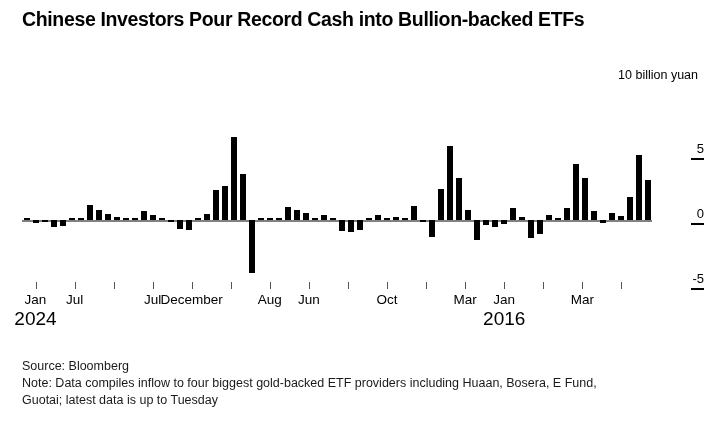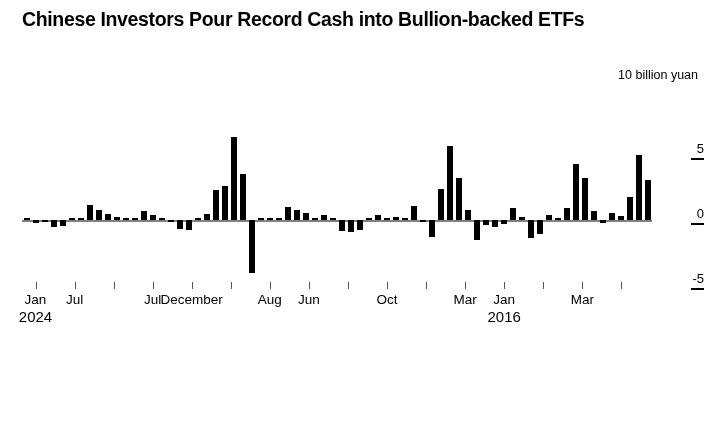--- a/index.html
+++ b/index.html
@@ -141,21 +141,21 @@
     top: 10px;
     font-size: 13.5px;
     color: #000;
     white-space: nowrap;
     transform: translateX(-50%);
     text-align: center;
   }
   .xlabel .yr {
     display: block;
     margin-top: 1px;
-    font-size: 15px;
+    font-size: 19px;
   }
 
   
   .footnotes {
     position: absolute;
     left: 22px;
     top: 358px;
     width: 680px;
     font-size: 12.5px;
     line-height: 17px;
@@ -288,14 +288,19 @@
       <div class="xlabel" style="left: 130.68px;">Jul</div>
       <div class="xlabel" style="left: 169.74px;">December</div>
       <div class="xlabel" style="left: 247.86px;">Aug</div>
       <div class="xlabel" style="left: 286.92px;">Jun</div>
       <div class="xlabel" style="left: 365.04px;">Oct</div>
       <div class="xlabel" style="left: 443.16px;">Mar</div>
       <div class="xlabel" style="left: 482.22px;">Jan<span class="yr">2016</span></div>
       <div class="xlabel" style="left: 560.34px;">Mar</div>
     </div>
 
+  <div class="footnotes">
+    <div>Source: Bloomberg</div>
+    <div>Note: Data compiles inflow to four biggest gold-backed ETF providers including Huaan, Bosera, E Fund,
+Guotai; latest data is up to Tuesday</div>
+  </div>
 
 </div>
 
 </body></html>

